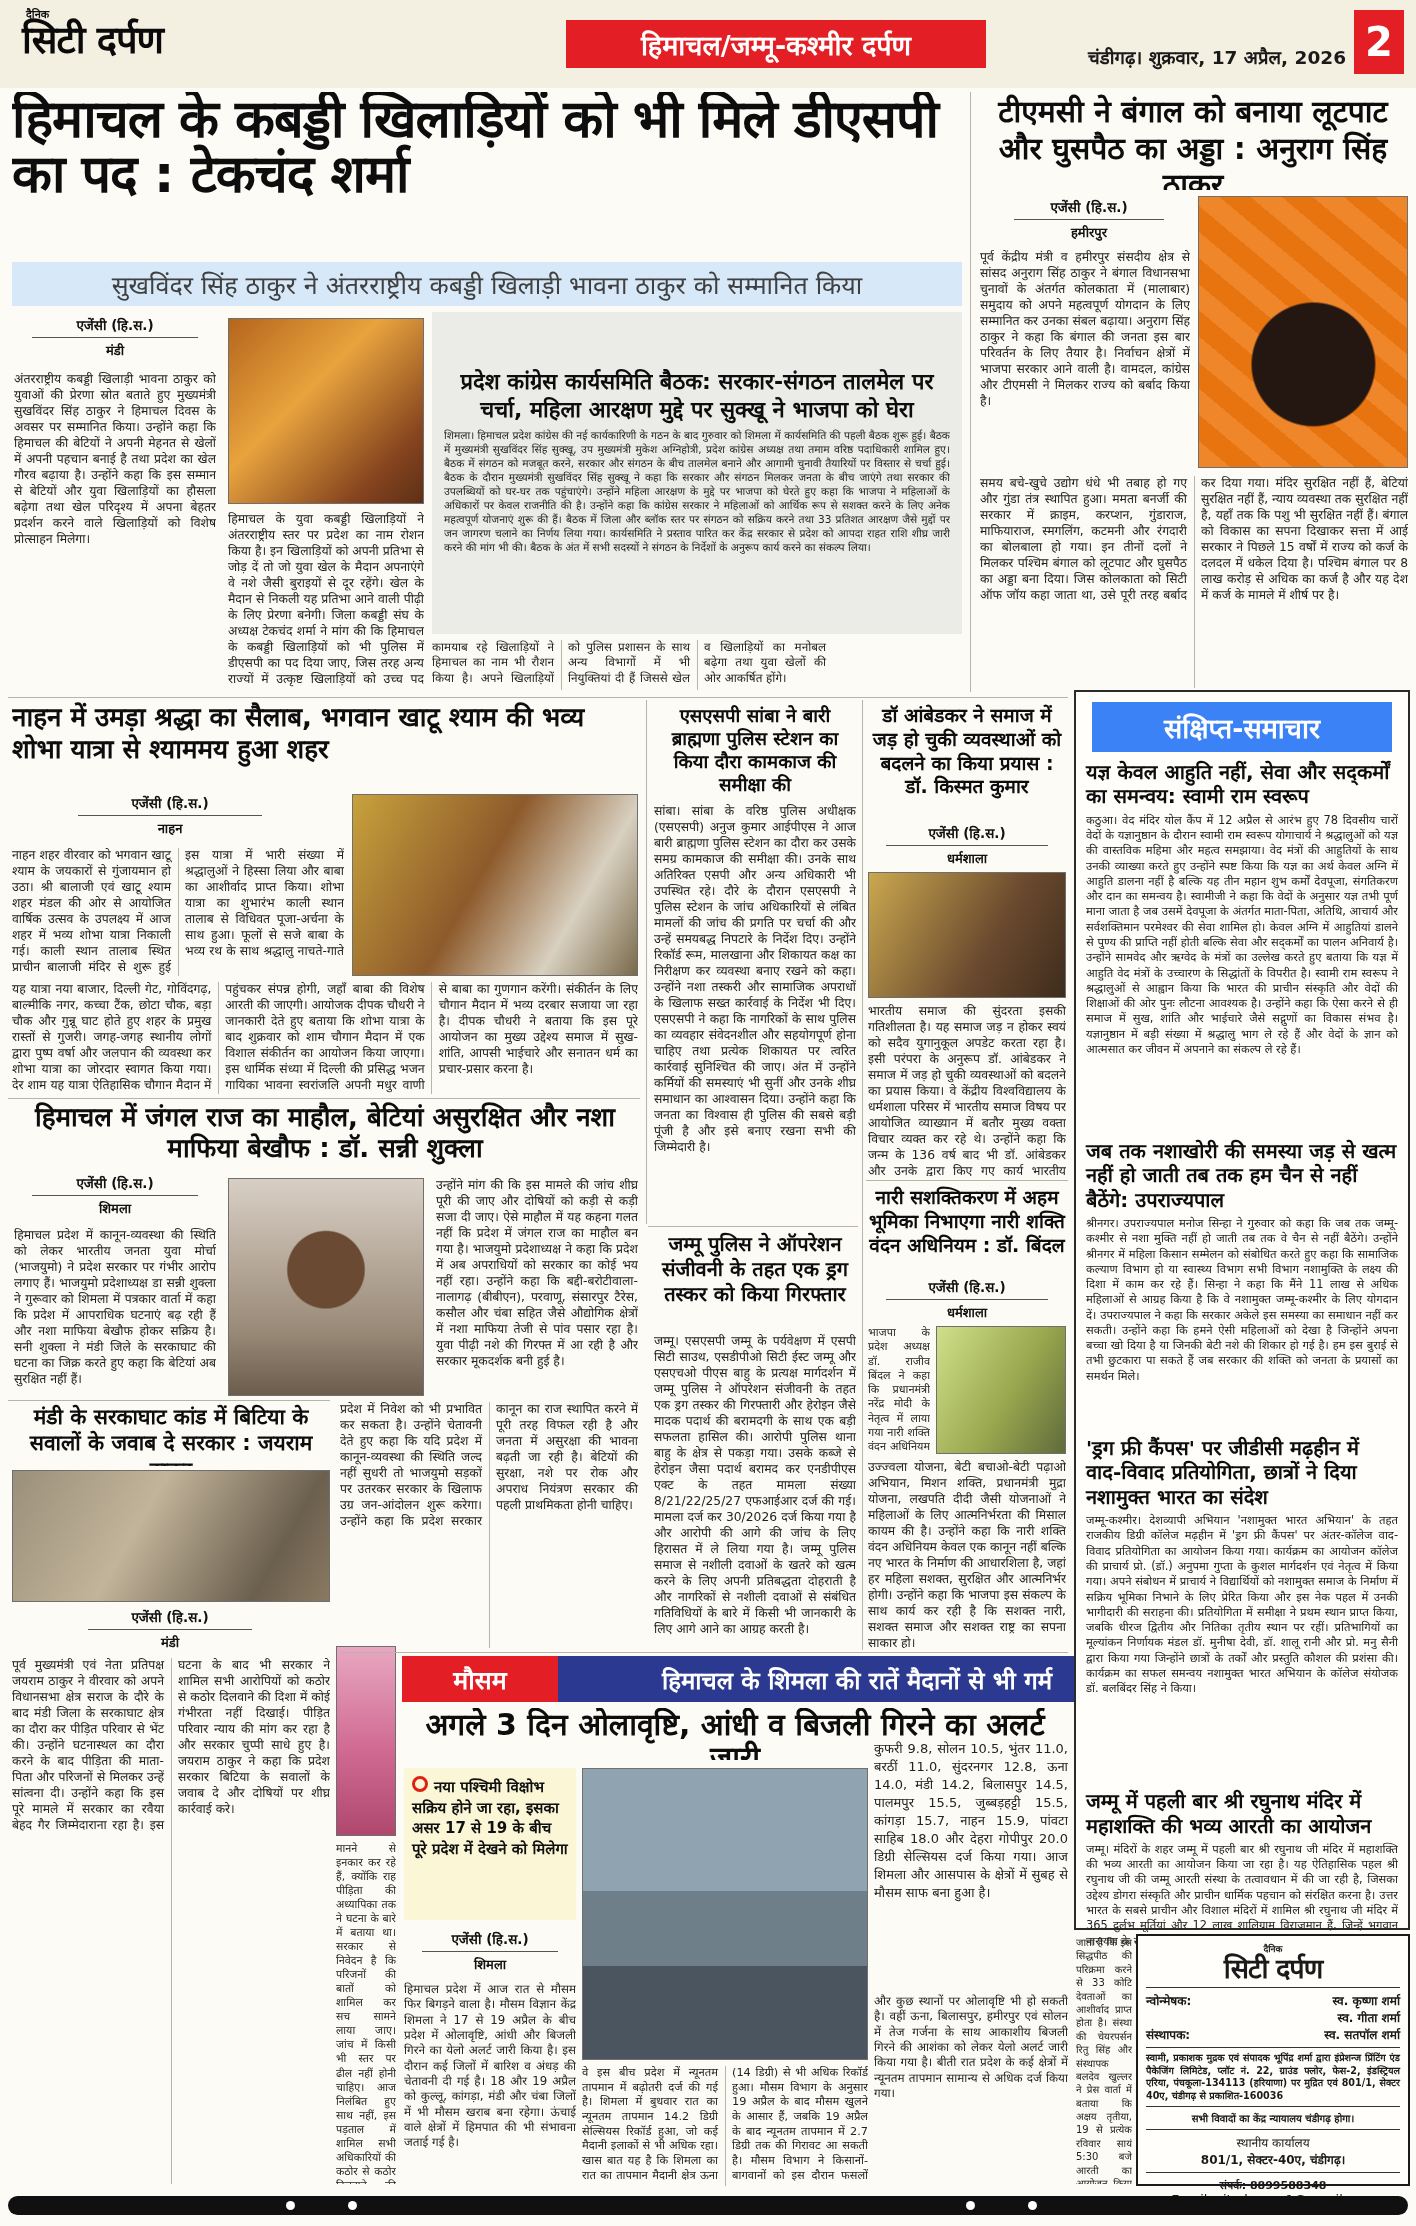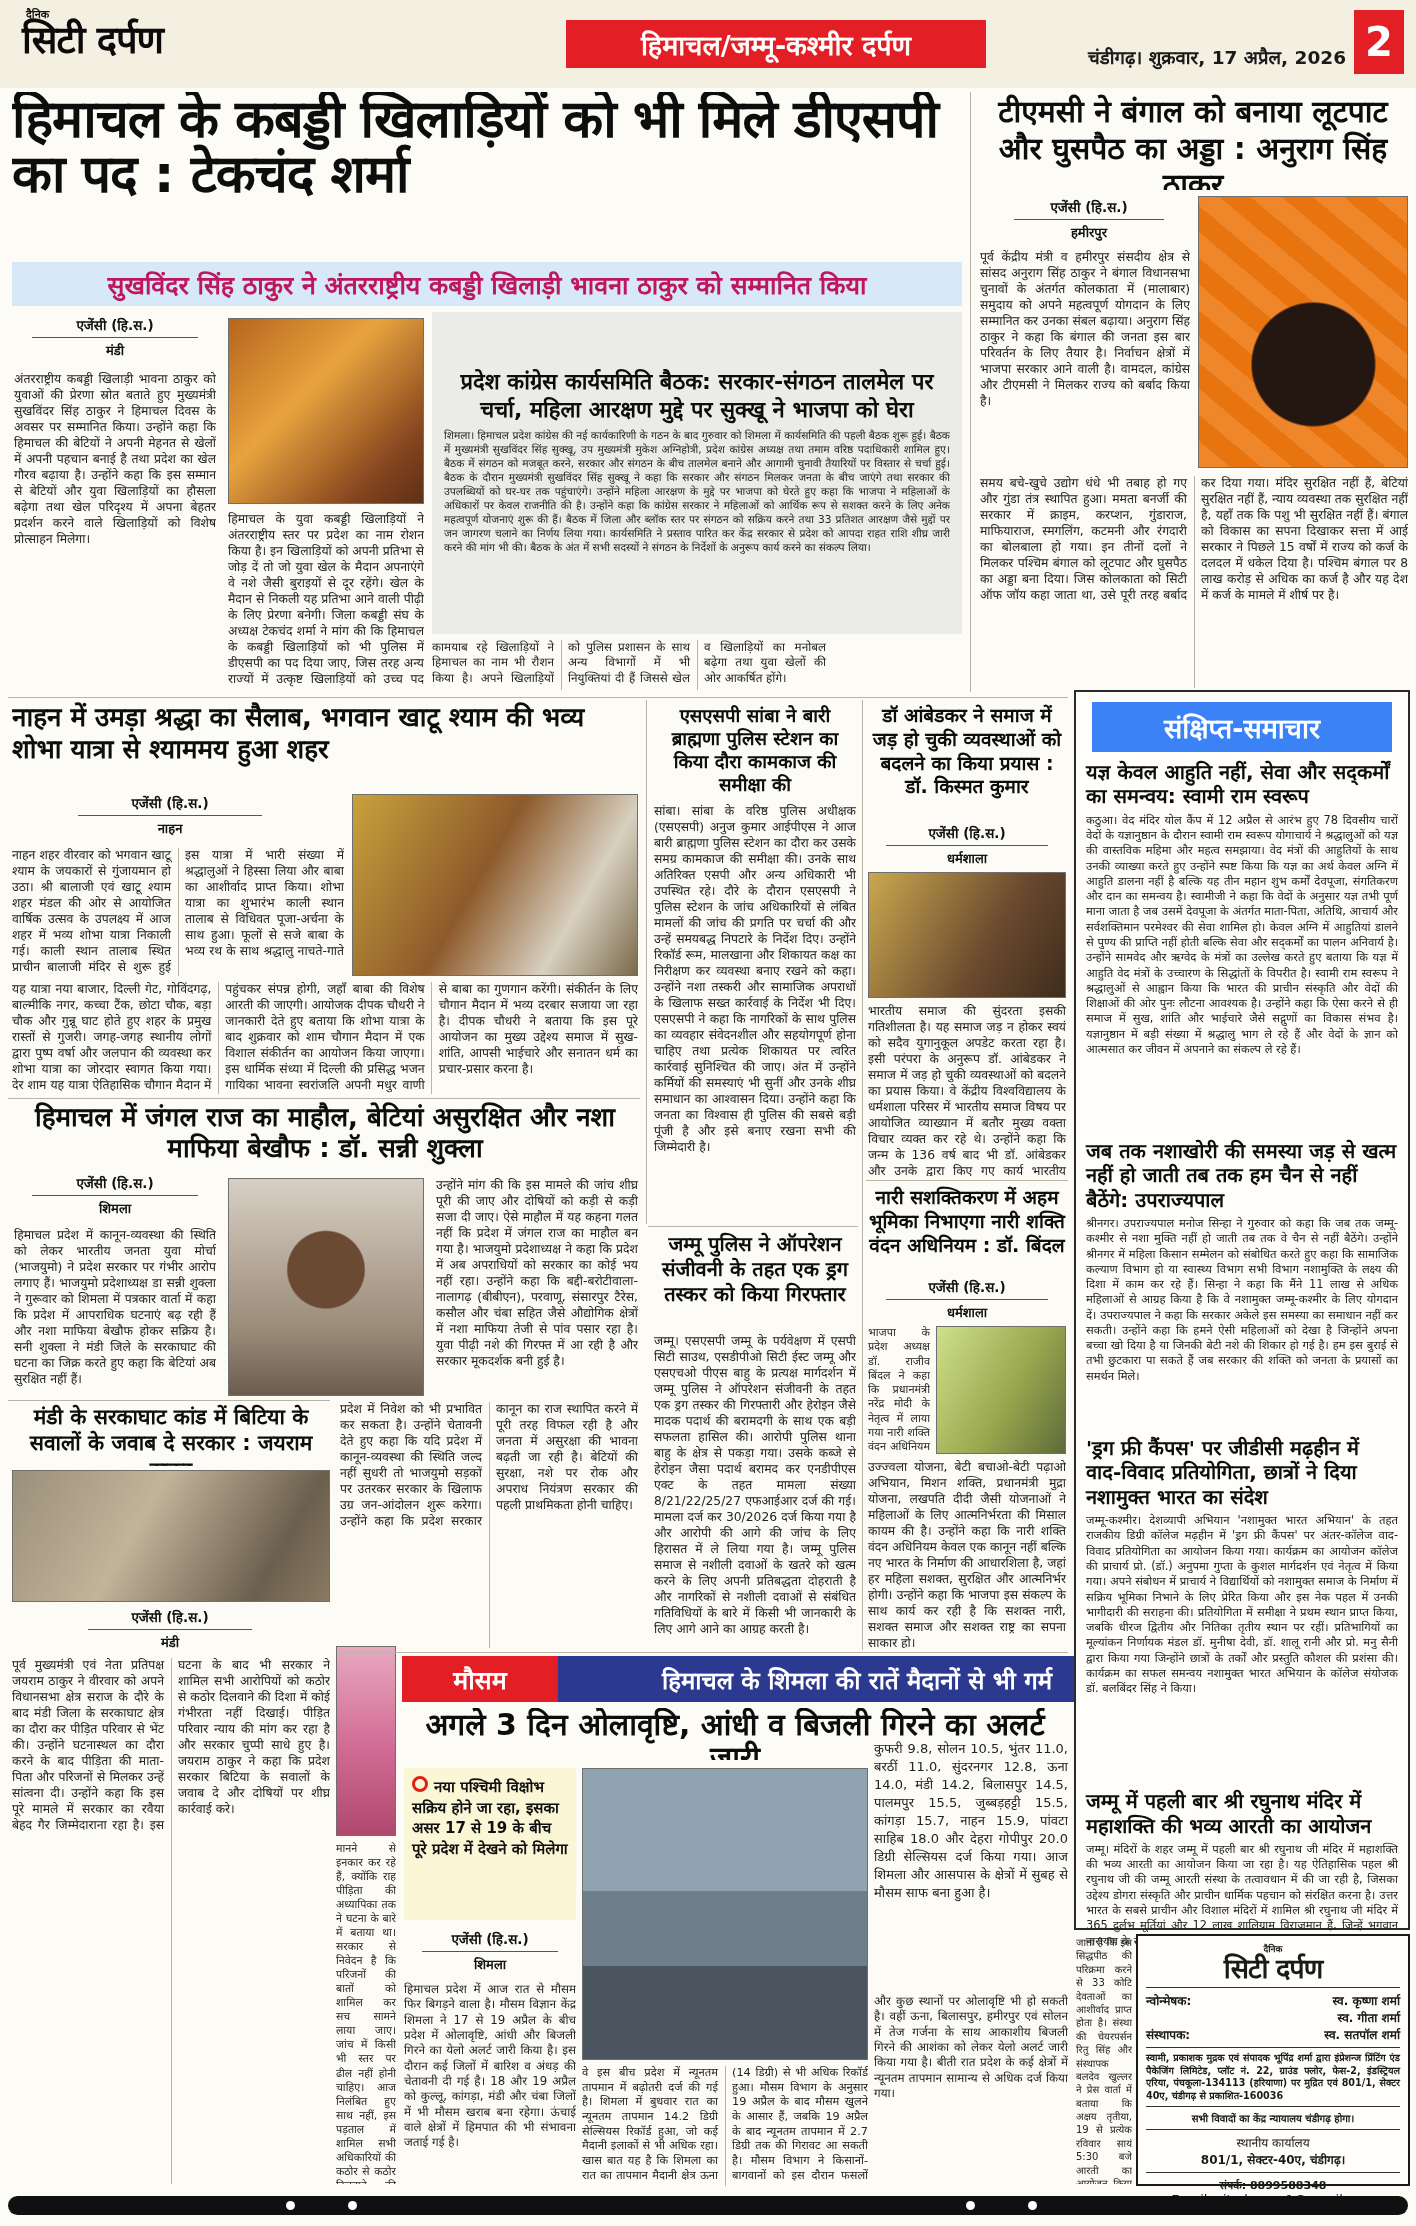--- a/index.html
+++ b/index.html
@@ -46,21 +46,21 @@
     <div style="font-size:38px;font-weight:900;color:#0a0a0a;line-height:1.0;letter-spacing:-1px;">सिटी दर्पण</div>
   </div>
   <div class="abs redbox" style="left:566px;top:20px;width:420px;height:48px;font-size:27px;">हिमाचल/जम्मू-कश्मीर दर्पण</div>
   <div class="abs" style="left:1058px;top:36px;width:288px;font-size:18.5px;font-weight:bold;color:#1a1a1a;text-align:right;margin-top:8px;">चंडीगढ़। शुक्रवार, 17 अप्रैल, 2026</div>
   <div class="abs redbox" style="left:1354px;top:10px;width:50px;height:64px;font-size:40px;">2</div>
 </div>
 
 <div class="abs hl" style="left:12px;top:92px;width:950px;height:166px;font-size:52px;line-height:1.06;letter-spacing:-1px;overflow:hidden;">हिमाचल के कबड्डी खिलाड़ियों को भी मिले डीएसपी का पद : टेकचंद शर्मा</div>
 
 <div class="abs" style="left:12px;top:262px;width:950px;height:44px;background:#d7e9f8;display:flex;align-items:center;justify-content:center;">
-  <span style="color:#be185d;font-weight:bold;font-size:25px;">सुखविंदर सिंह ठाकुर ने अंतरराष्ट्रीय कबड्डी खिलाड़ी भावना ठाकुर को सम्मानित किया</span>
+  <span style="color:#404040;font-weight:normal;font-size:25px;">सुखविंदर सिंह ठाकुर ने अंतरराष्ट्रीय कबड्डी खिलाड़ी भावना ठाकुर को सम्मानित किया</span>
 </div>
 
 <div class="abs" style="left:14px;top:316px;width:202px;">
   <div class="byline">एजेंसी (हि.स.)</div>
   <div class="byrule"></div>
   <div class="dateline">मंडी</div>
 </div>
 <div class="abs bodytxt" style="left:14px;top:372px;width:202px;height:316px;">अंतरराष्ट्रीय कबड्डी खिलाड़ी भावना ठाकुर को युवाओं की प्रेरणा स्रोत बताते हुए मुख्यमंत्री सुखविंदर सिंह ठाकुर ने हिमाचल दिवस के अवसर पर सम्मानित किया। उन्होंने कहा कि हिमाचल की बेटियों ने अपनी मेहनत से खेलों में अपनी पहचान बनाई है तथा प्रदेश का खेल गौरव बढ़ाया है। उन्होंने कहा कि इस सम्मान से बेटियों और युवा खिलाड़ियों का हौसला बढ़ेगा तथा खेल परिदृश्य में अपना बेहतर प्रदर्शन करने वाले खिलाड़ियों को विशेष प्रोत्साहन मिलेगा।</div>
 
 <div class="abs photo" style="left:228px;top:318px;width:196px;height:186px;background:linear-gradient(135deg,#b5651d,#e8a33d 40%,#86451f 80%,#5d2f16);"></div>

